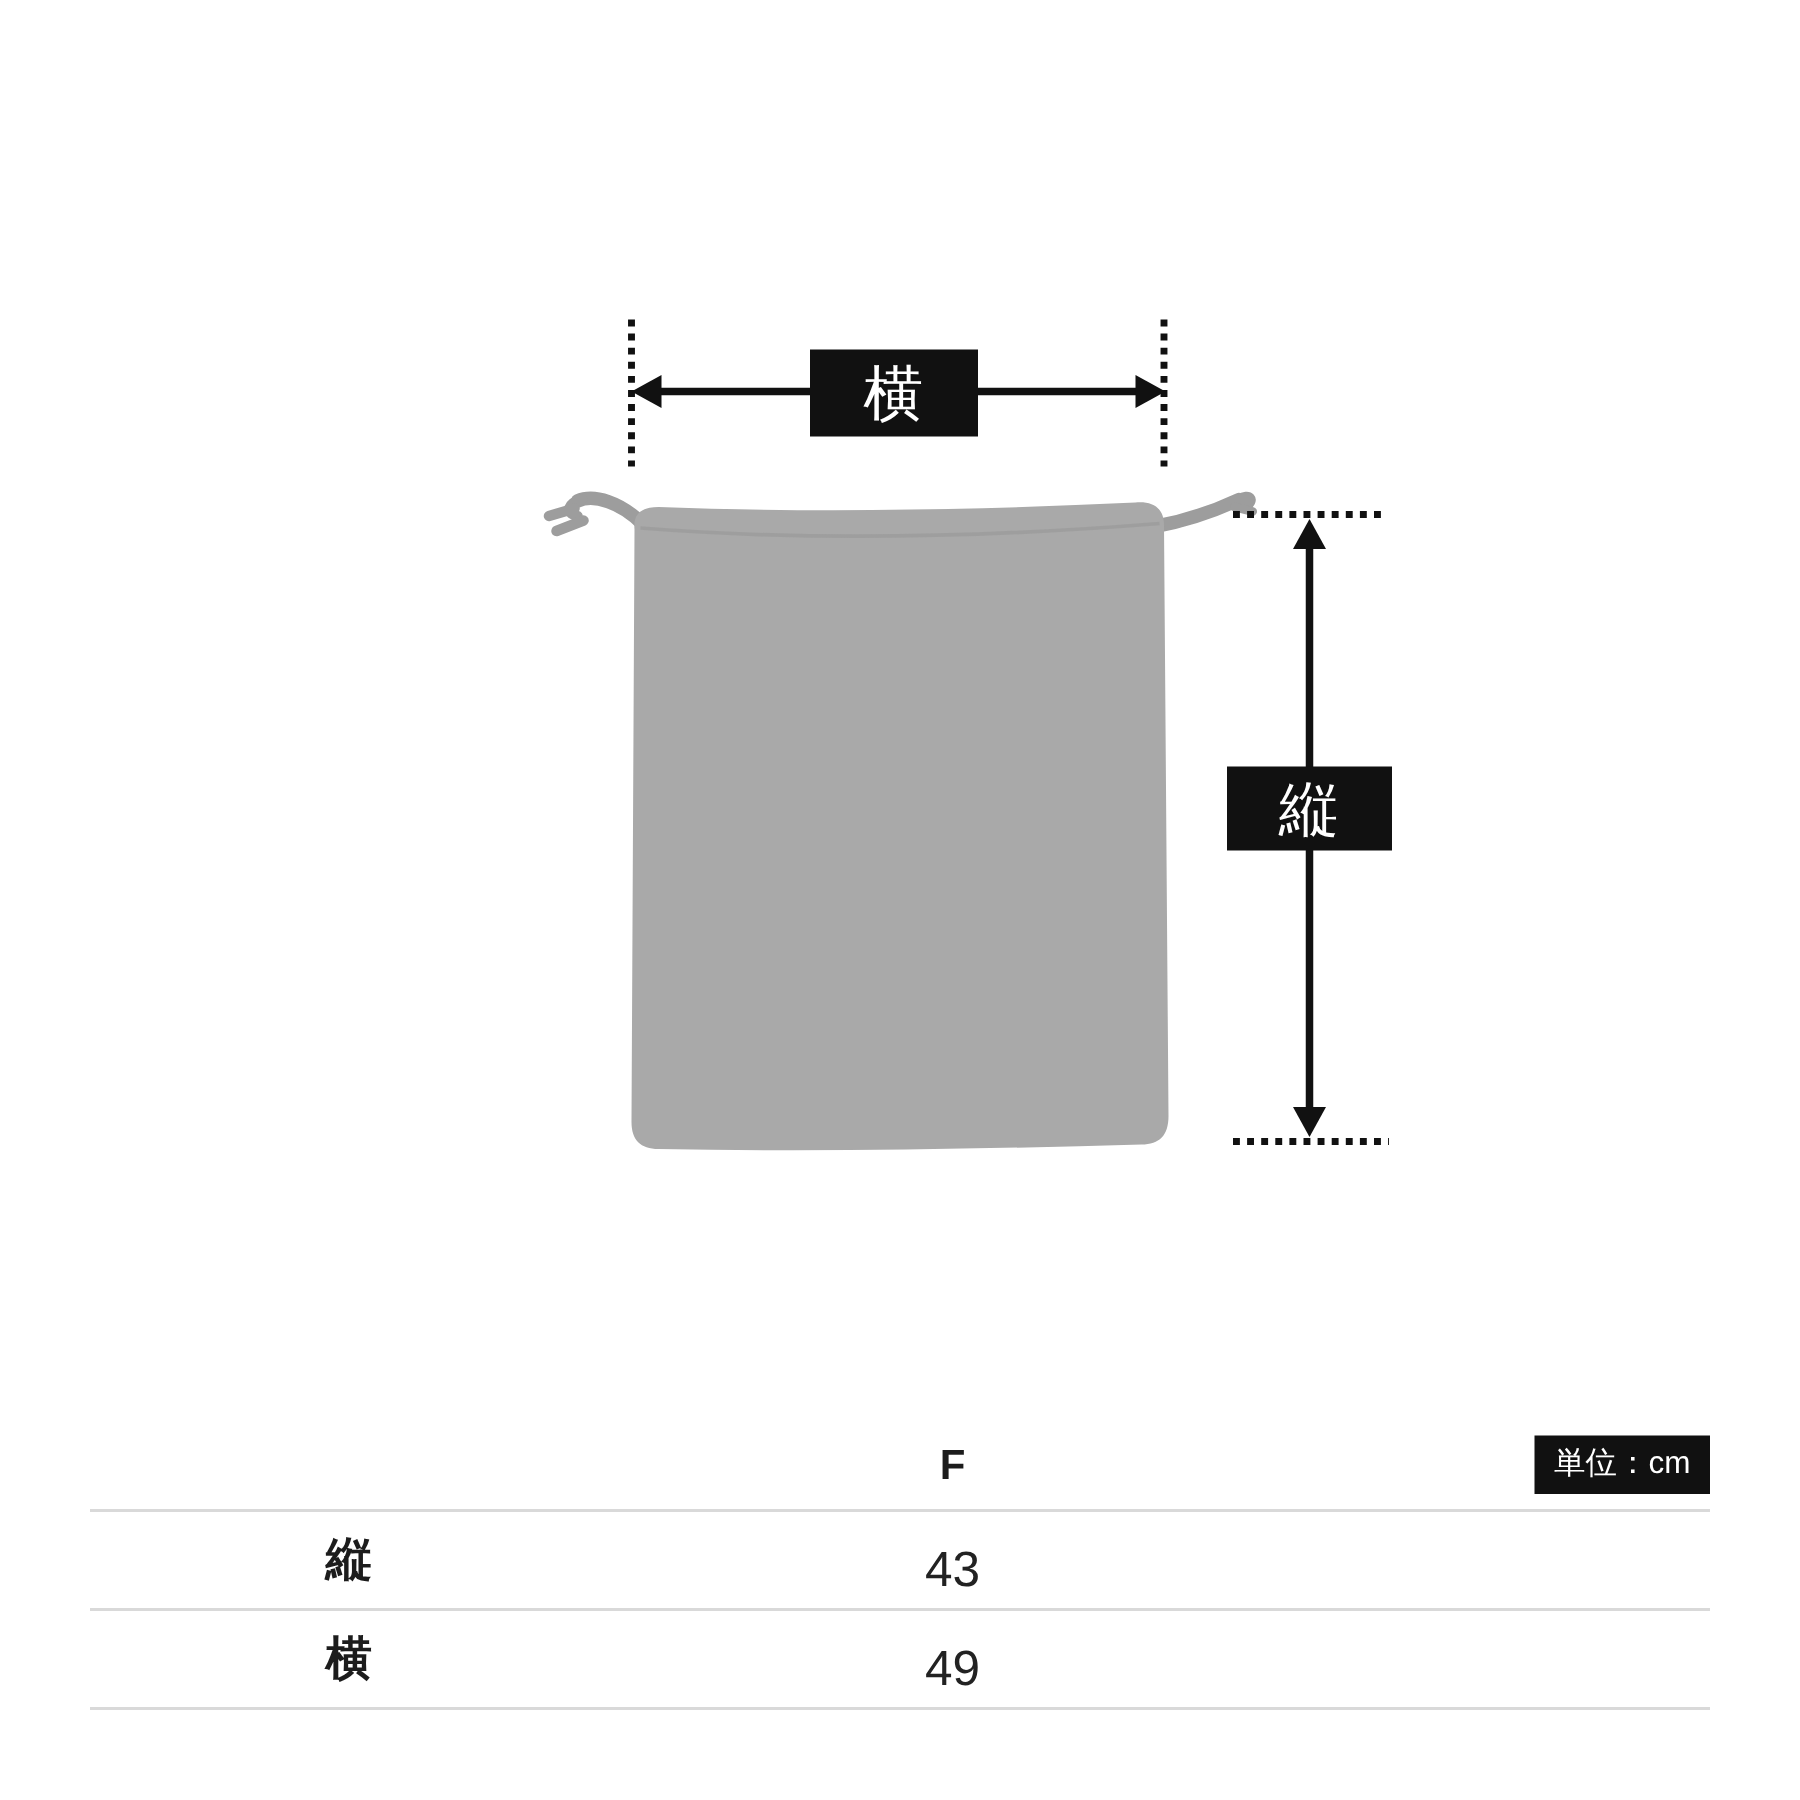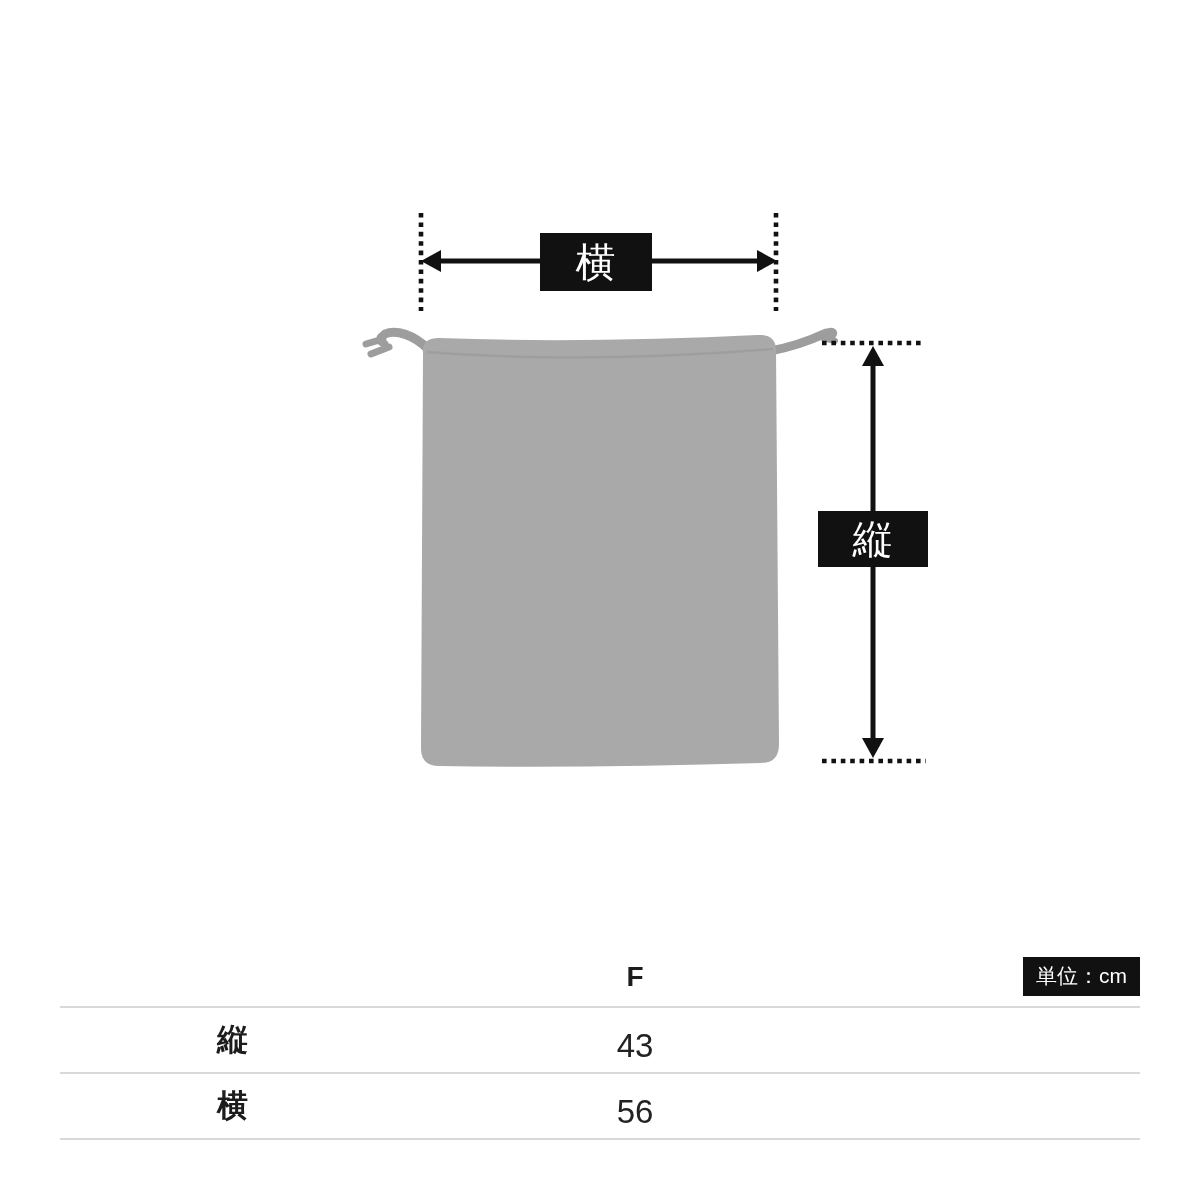--- a/index.html
+++ b/index.html
@@ -141,18 +141,18 @@
     </div>
 
     <div class="t-grid t-row">
       <div class="cell-label">縦</div>
       <div class="cell-value">43</div>
       <div></div>
     </div>
 
     <div class="t-grid t-row">
       <div class="cell-label">横</div>
-      <div class="cell-value">56</div>
+      <div class="cell-value">49</div>
       <div></div>
     </div>
   </div>
 
 </div>
 
 </body></html>

